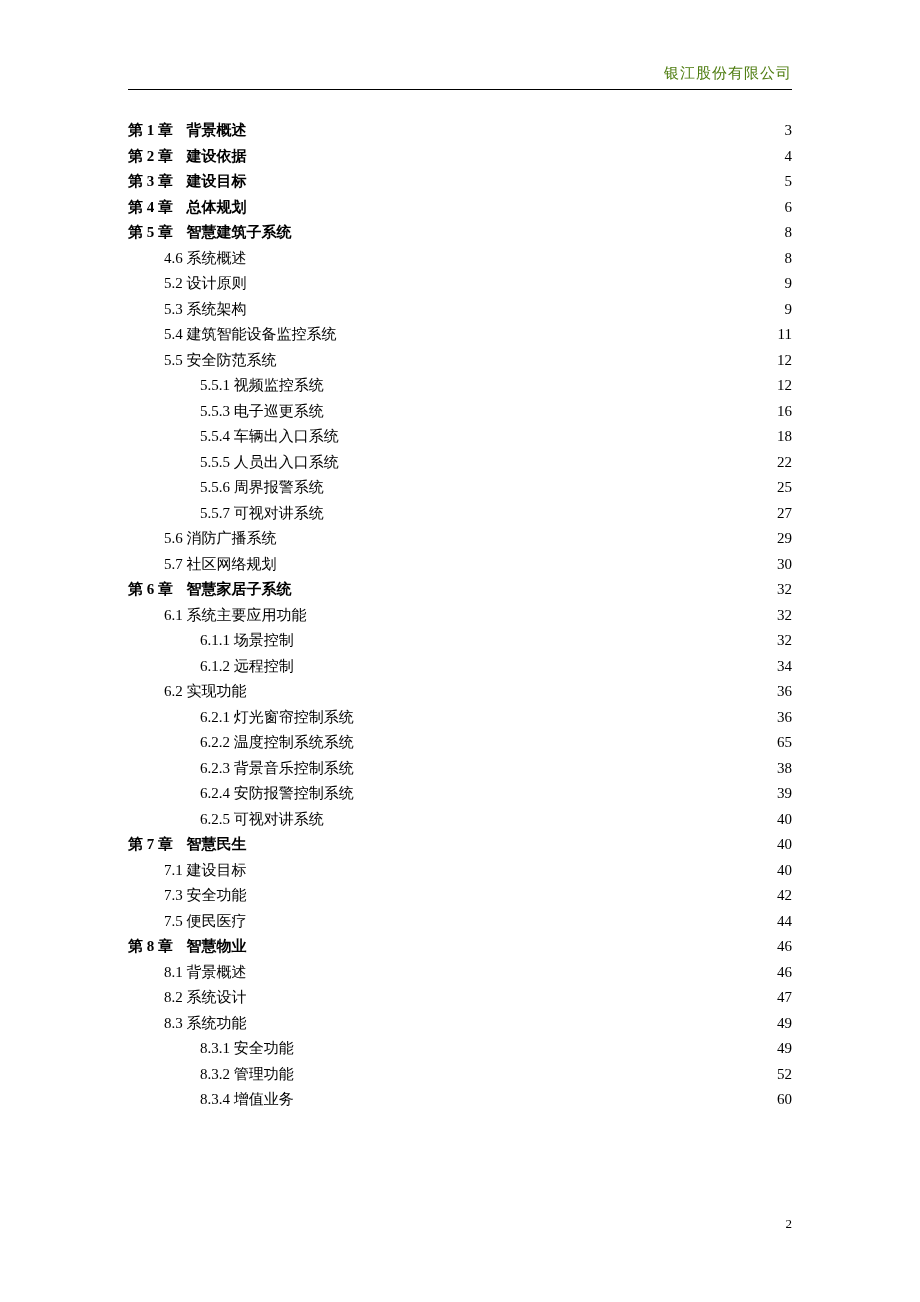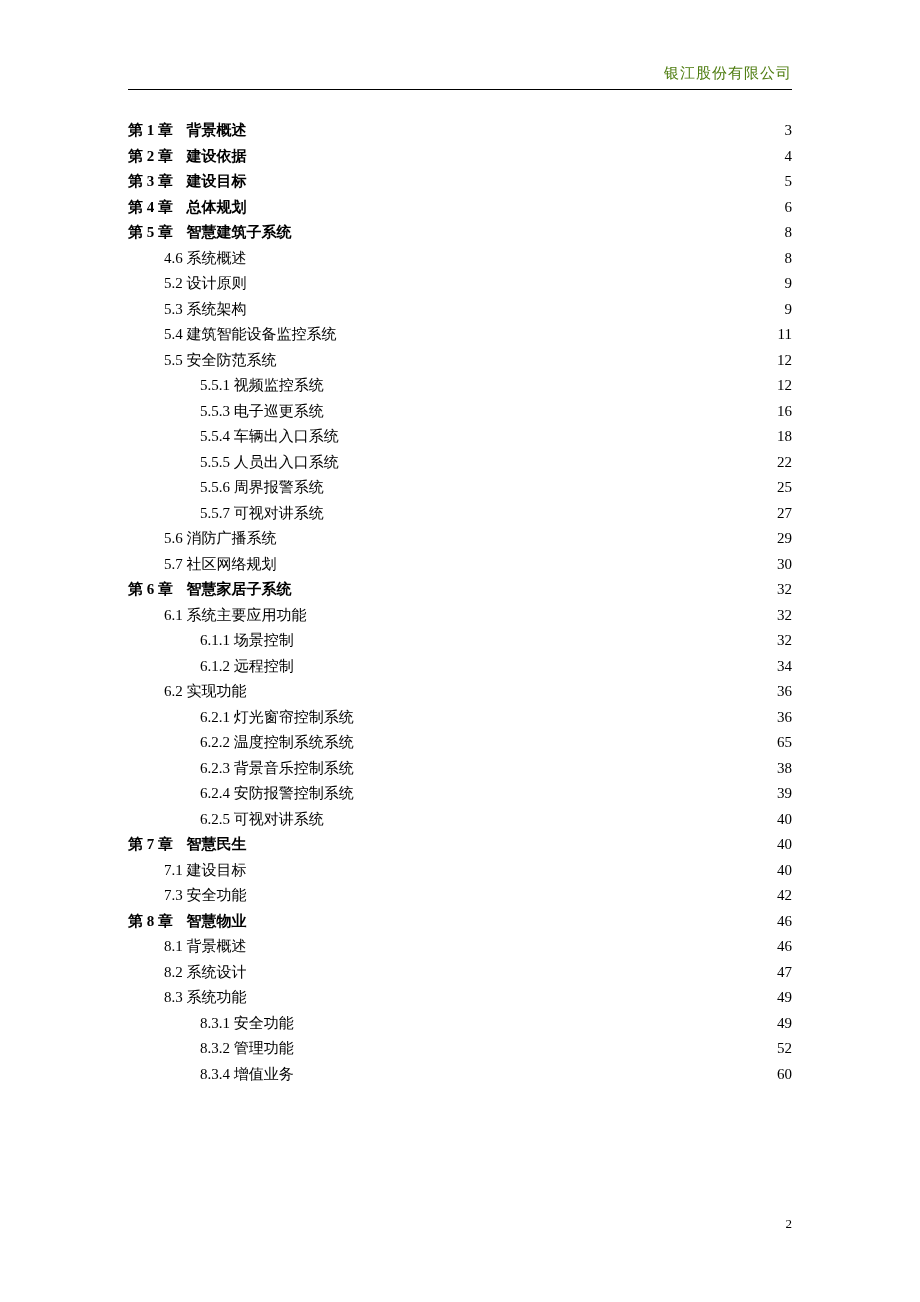--- a/index.html
+++ b/index.html
@@ -247,20 +247,25 @@
       <div class="toc-row indent-1">
         <span class="label"><span class="num">7.1</span> <span>建设目标</span></span>
         <span class="leader"></span>
         <span class="page-num">40</span>
       </div>
       <div class="toc-row indent-1">
         <span class="label"><span class="num">7.3</span> <span>安全功能</span></span>
         <span class="leader"></span>
         <span class="page-num">42</span>
       </div>
+      <div class="toc-row indent-1">
+        <span class="label"><span class="num">7.5</span> <span>便民医疗</span></span>
+        <span class="leader"></span>
+        <span class="page-num">44</span>
+      </div>
       <div class="toc-row indent-0 chapter">
         <span class="label"><span class="chapter-prefix">第 </span><span class="chapter-num">8</span><span class="chapter-prefix"> 章</span><span class="gap">&nbsp;&nbsp;&nbsp;</span><span class="title">智慧物业</span></span>
         <span class="leader"></span>
         <span class="page-num">46</span>
       </div>
       <div class="toc-row indent-1">
         <span class="label"><span class="num">8.1</span> <span>背景概述</span></span>
         <span class="leader"></span>
         <span class="page-num">46</span>
       </div>

